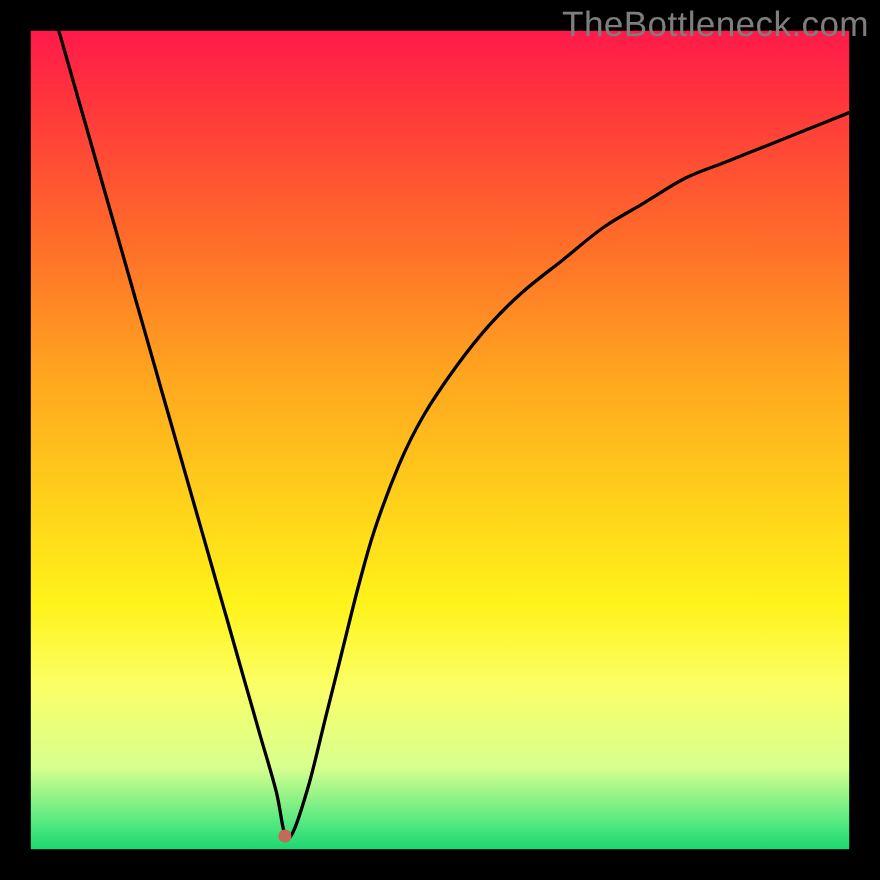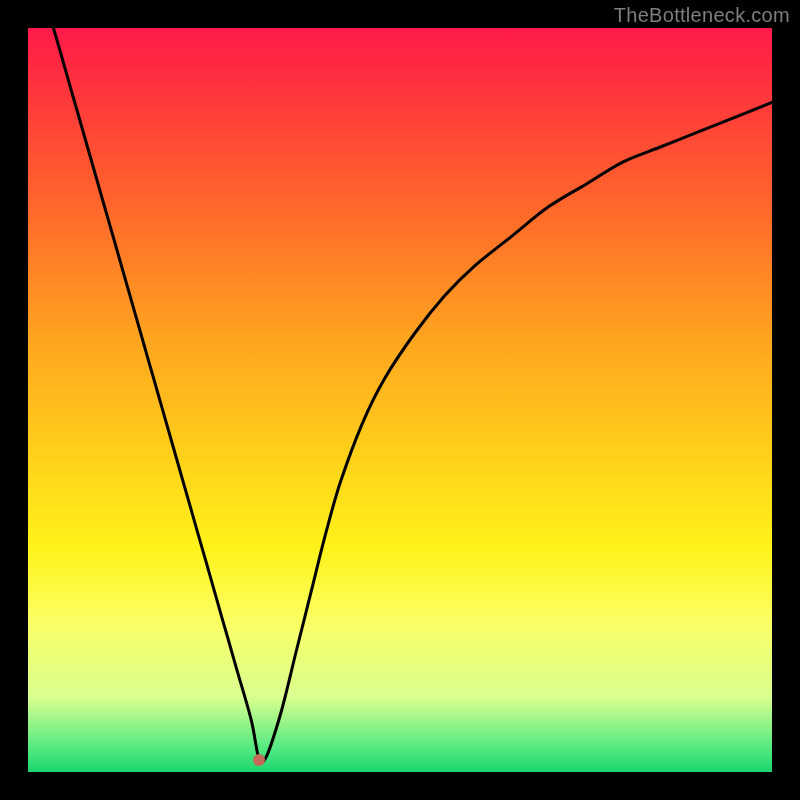--- a/index.html
+++ b/index.html
@@ -35,21 +35,21 @@
       #d8ff8f 90%,
       #50e880 97%,
       #1bd66e 100%
     );
   }
   .watermark {
     position: absolute;
     top: 4px;
     right: 10px;
     color: #7e7e7e;
-    font-size: 20px;
+    font-size: 32px;
     font-weight: 500;
     letter-spacing: 0.3px;
     user-select: none;
     z-index: 5;
   }
   svg.curve {
     position: absolute;
     left: 0;
     top: 0;
     width: 744px;

